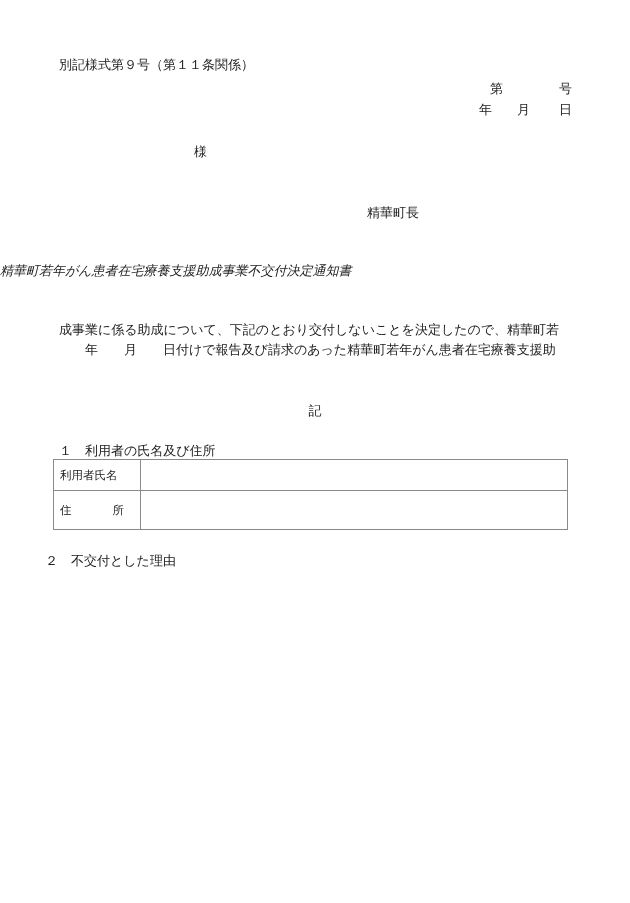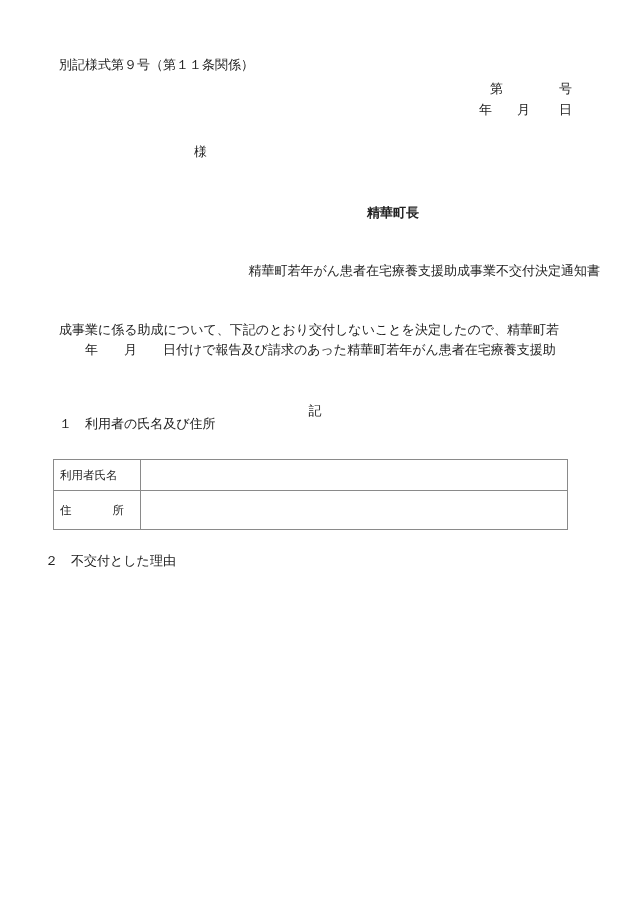--- a/index.html
+++ b/index.html
@@ -16,33 +16,33 @@
     color: #222222;
     font-size: 13px;
   }
   .abs { position: absolute; white-space: nowrap; }
   .form-number { left: 59px; top: 56px; }
   .doc-no-row { top: 80px; left: 490px; width: 80px; }
   .doc-no-row span { position: absolute; }
   .date-row { top: 101px; left: 479px; width: 92px; }
   .date-row span { position: absolute; }
   .recipient { left: 194px; top: 143px; }
-  .issuer { left: 367px; top: 204px; font-weight: bold; }
-  .title { left: 0; width: 600px; text-align: right; top: 262px; }
+  .issuer { left: 367px; top: 204px; }
+  .title { left: 0; width: 600px; text-align: left; top: 262px; font-style: italic; }
   .body-text {
     position: absolute;
     left: 59px;
     top: 320px;
     width: 515px;
     line-height: 20px;
     white-space: normal;
   }
   .body-text .line { display: block; white-space: nowrap; }
   .record { left: 0; width: 630px; text-align: center; top: 402px; }
-  .section1 { left: 59px; top: 415px; }
+  .section1 { left: 59px; top: 442px; }
   .section2 { left: 45px; top: 552px; }
   table.info {
     position: absolute;
     left: 53px;
     top: 459px;
     width: 515px;
     border-collapse: collapse;
   }
   table.info td {
     border: 1.5px solid #8a8a8a;

